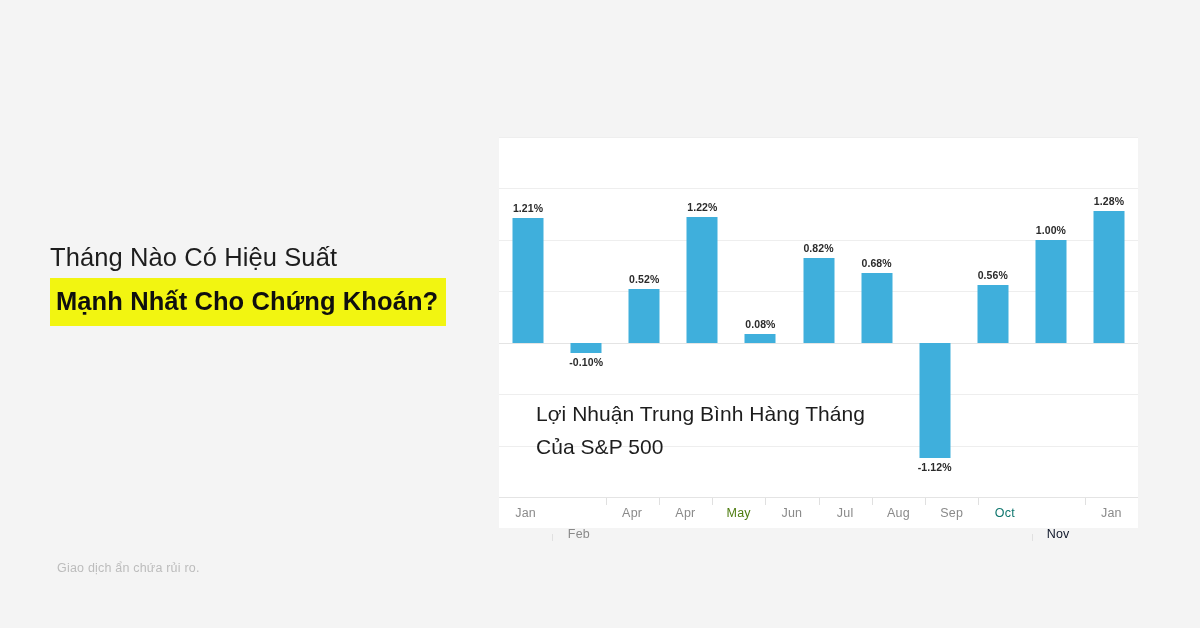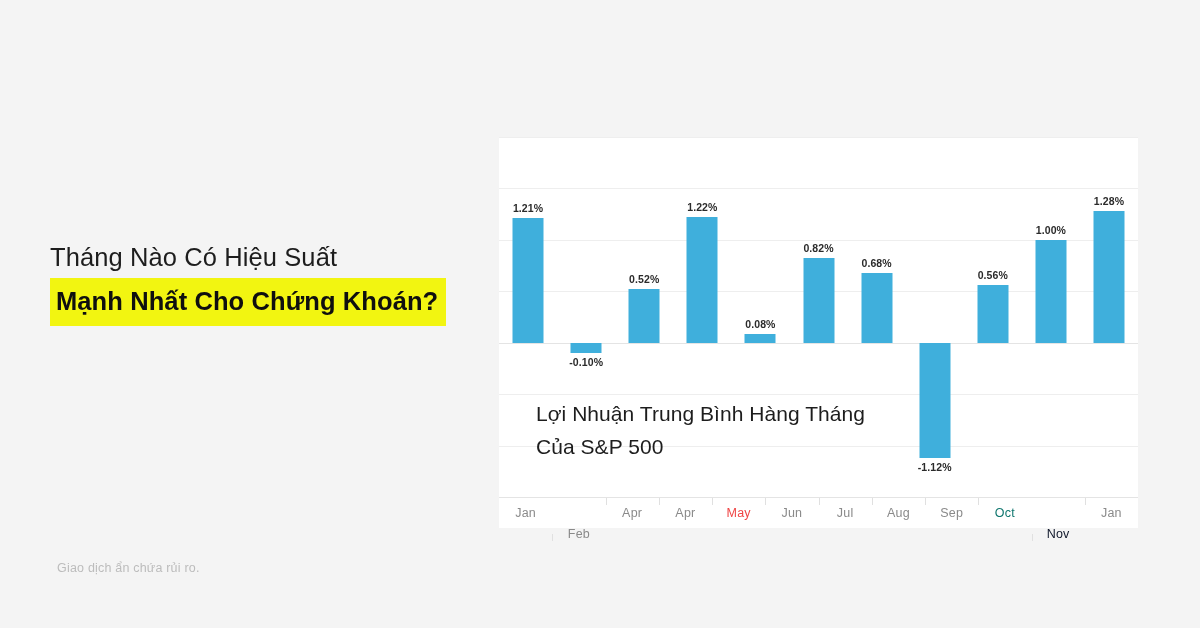--- a/index.html
+++ b/index.html
@@ -255,21 +255,21 @@
           <div class="bar-label" style="color: rgb(43, 43, 43); top: 58.0571px;">1.28%</div>
         </div>
       </div>
   </div>
 
   <div class="axis">
       <div class="axis-cell" style="color: rgb(138, 138, 138);">Jan</div>
       <div class="axis-cell" style="color: rgb(138, 138, 138); margin-top: 36px;">Feb</div>
       <div class="axis-cell" style="color: rgb(138, 138, 138);">Apr</div>
       <div class="axis-cell" style="color: rgb(138, 138, 138);">Apr</div>
-      <div class="axis-cell" style="color: #ef4444;">May</div>
+      <div class="axis-cell" style="color: #4d7c0f;">May</div>
       <div class="axis-cell" style="color: rgb(138, 138, 138);">Jun</div>
       <div class="axis-cell" style="color: rgb(138, 138, 138);">Jul</div>
       <div class="axis-cell" style="color: rgb(138, 138, 138);">Aug</div>
       <div class="axis-cell" style="color: rgb(138, 138, 138);">Sep</div>
       <div class="axis-cell" style="color: #0f766e; text-align: right;">Oct</div>
       <div class="axis-cell" style="color: #0f172a; margin-top: 36px;">Nov</div>
       <div class="axis-cell" style="color: rgb(138, 138, 138);">Jan</div>
     </div>
 
   <div class="chart-caption">Lợi Nhuận Trung Bình Hàng Tháng

